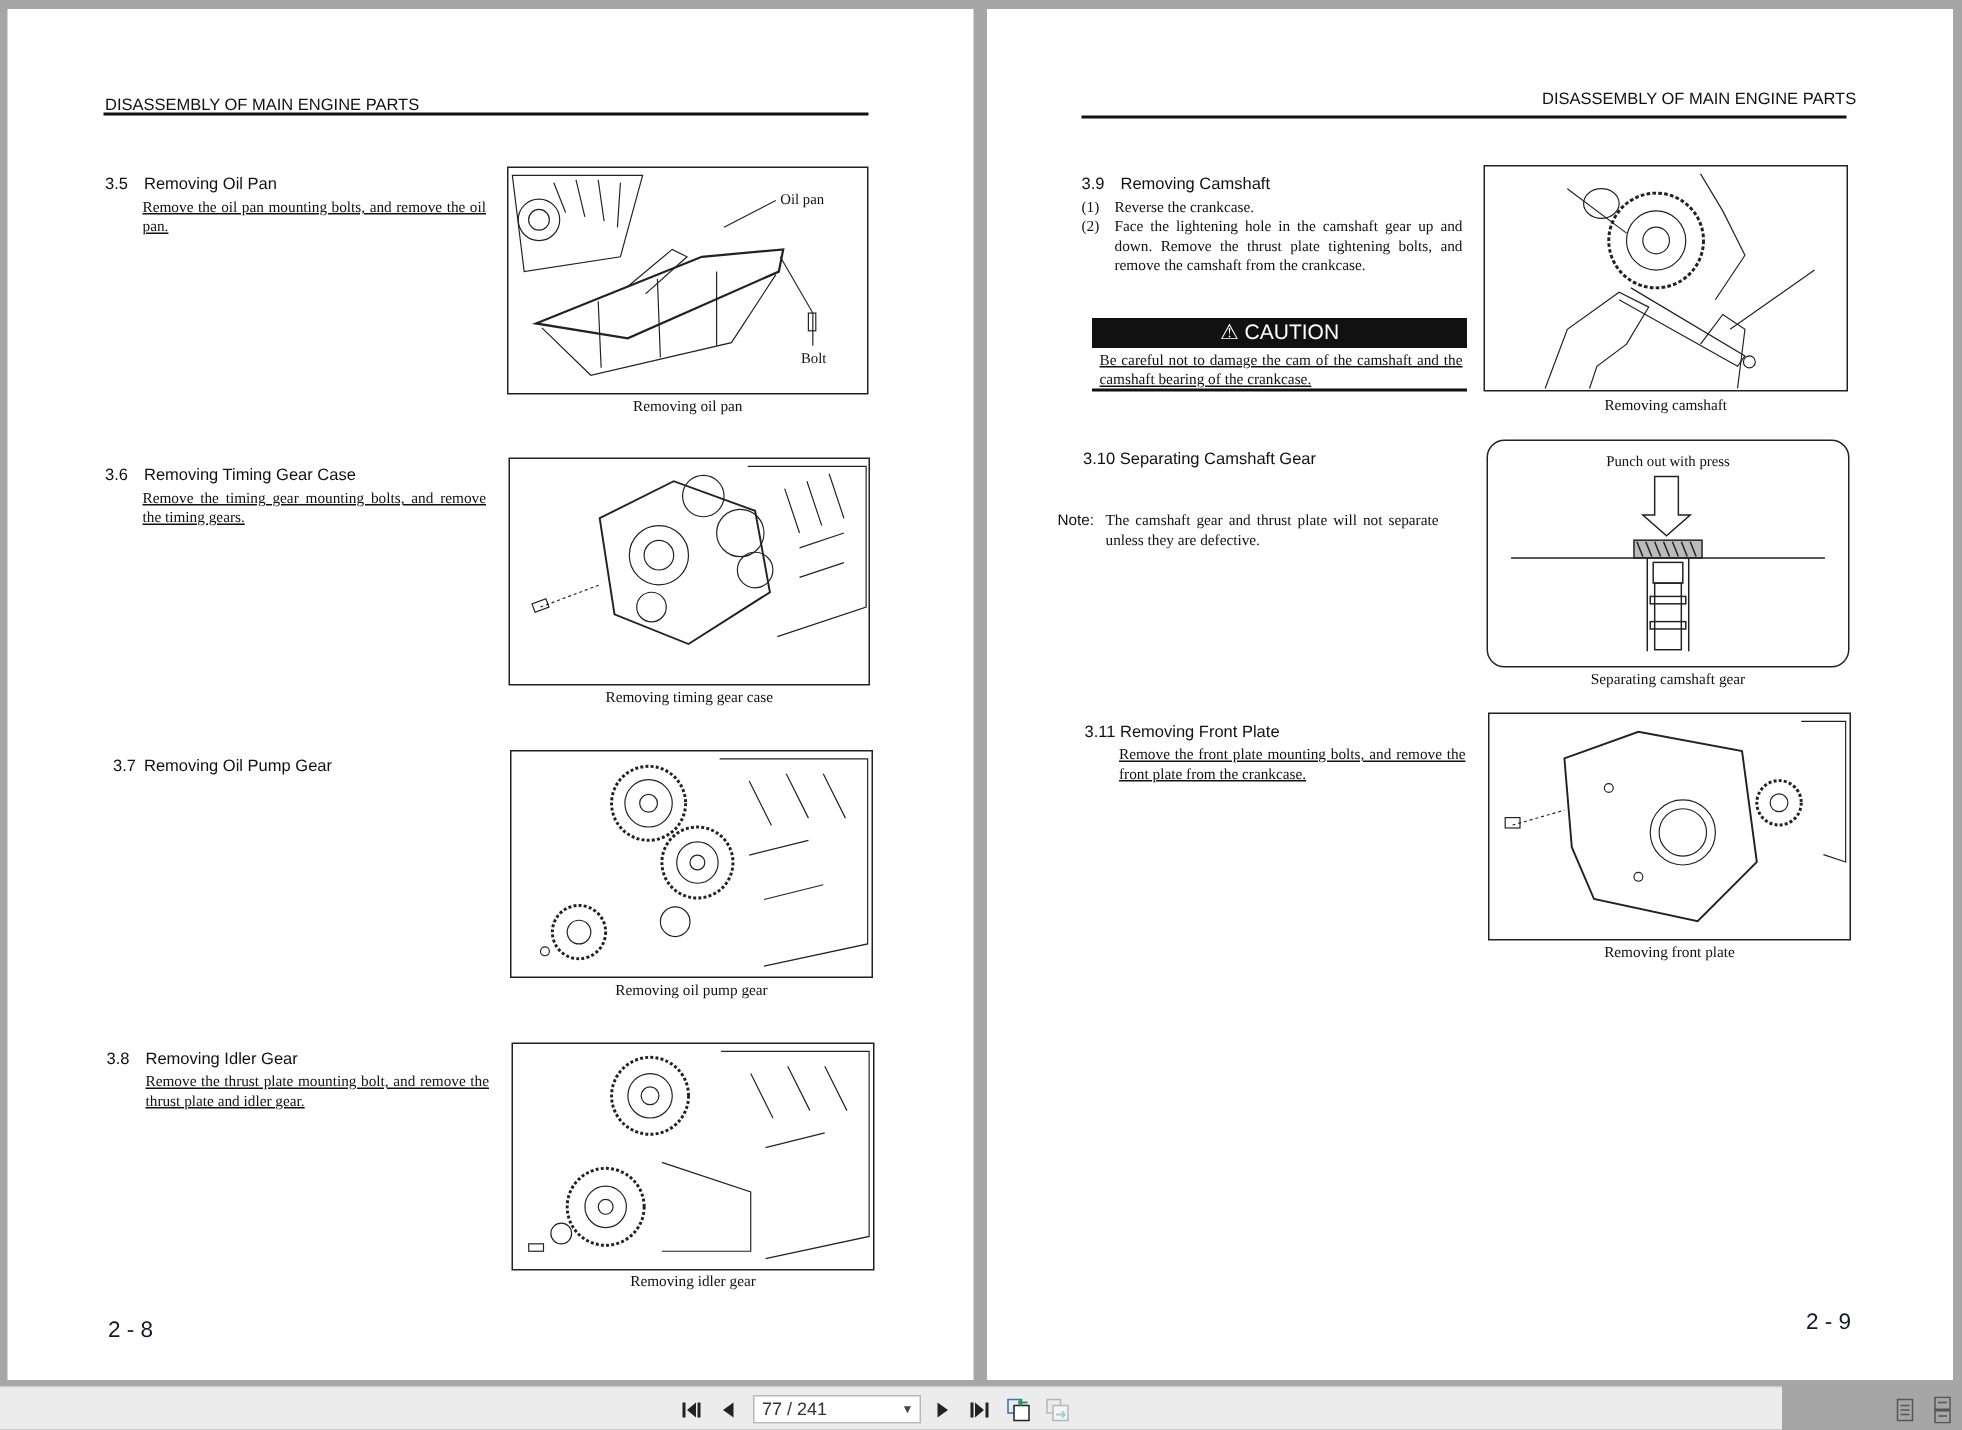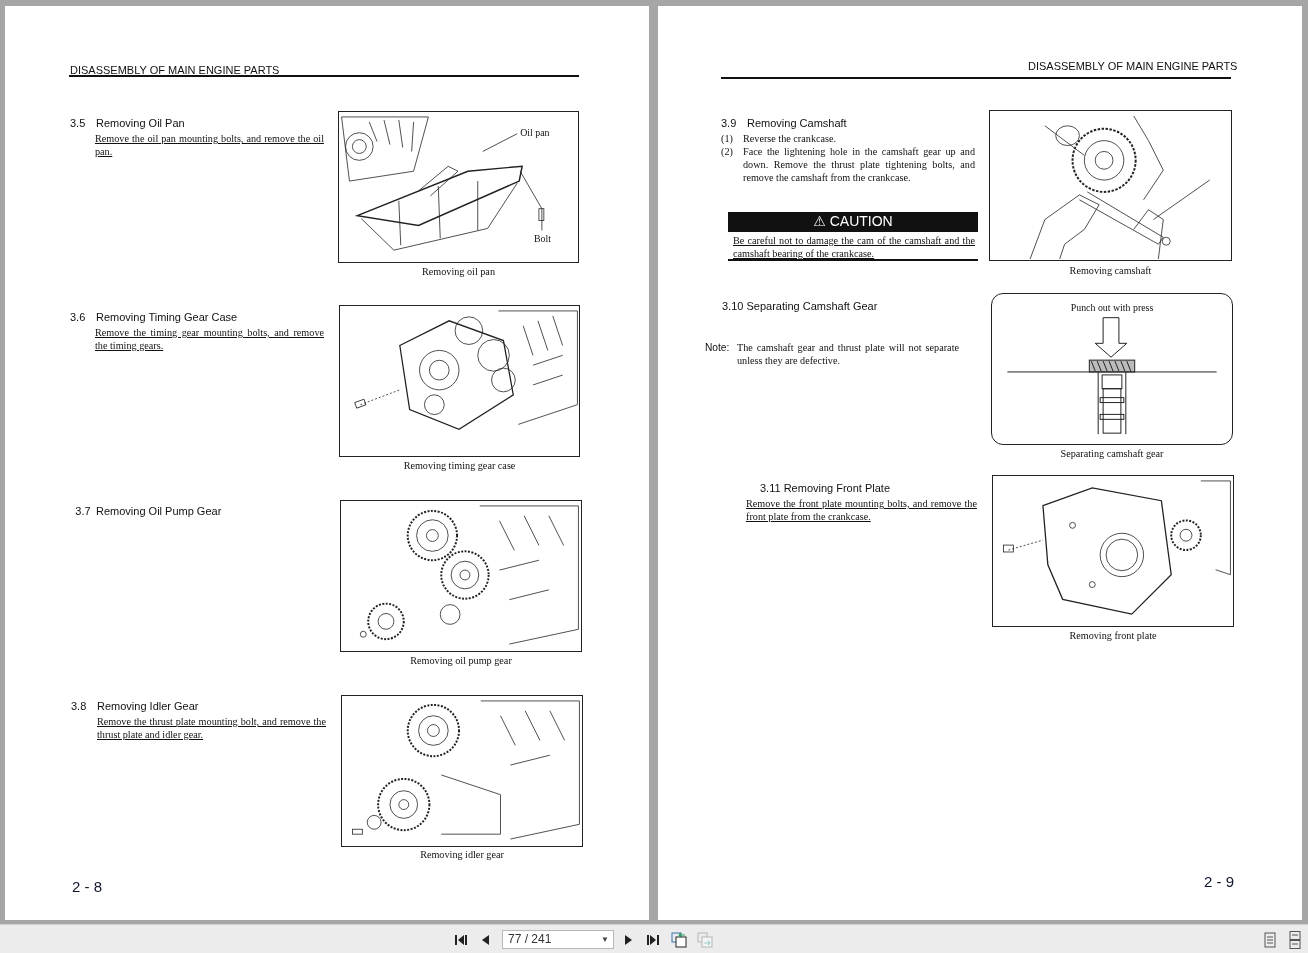--- a/index.html
+++ b/index.html
@@ -13,21 +13,21 @@
   .sec-title { position: absolute; font-family: "Liberation Sans", sans-serif; font-size: 11px; color: #111; white-space: nowrap; }
   .sec-title .num { display: inline-block; width: 26px; }
   .body-text { position: absolute; font-size: 10.2px; line-height: 13px; color: #111; text-align: justify; text-decoration: underline; }
   .fig { position: absolute; border: 1.5px solid #222; background: #fff; overflow: hidden; }
   .fig svg { width: 100%; height: 100%; display: block; }
   .caption { position: absolute; font-size: 10.2px; color: #111; text-align: center; }
   .page-num { position: absolute; font-family: "Liberation Sans", sans-serif; font-size: 15px; color: #0f172a; }
   .caution-bar { position: absolute; background: #111; color: #fff; font-family: "Liberation Sans", sans-serif; font-size: 14px; text-align: center; line-height: 19px; }
   .list-item { position: absolute; font-size: 10.2px; line-height: 13px; color: #111; text-align: justify; }
   .list-item .ln { position: absolute; left: 0; top: 0; }
-  .toolbar { position: absolute; left: 0; top: 924px; width: 1308px; height: 29px; background: #ececec; border-top: 1px solid #d0d0d0; }
+  .toolbar { position: absolute; left: 0; top: 924px; width: 1188px; height: 29px; background: #ececec; border-top: 1px solid #d0d0d0; }
   .tb-btn { position: absolute; top: 6px; width: 18px; height: 18px; display: flex; align-items: center; justify-content: center; cursor: pointer; }
   .page-field { position: absolute; left: 502px; top: 5px; width: 112px; height: 19px; background: #fff; border: 1px solid #b8b8b8; font-family: "Liberation Sans", sans-serif; font-size: 12px; color: #333; line-height: 17px; padding-left: 5px; }
   .page-field .dd { position: absolute; right: 4px; top: 0; font-size: 8px; color: #444; }
 </style>
 </head>
 <body>
 
 <div class="viewer">
 
   <div class="page left">
@@ -187,21 +187,21 @@
           <path d="M107 79 L107 142 M135 79 L135 142"></path>
           <rect x="111" y="82" width="20" height="14"></rect>
           <rect x="112" y="96" width="18" height="45"></rect>
           <rect x="109" y="105" width="24" height="5"></rect>
             <rect x="109" y="122" width="24" height="5"></rect>
         </g>
       </svg>
     </div>
     <div class="caption" style="left:333px; top:442px; width:242px;">Separating camshaft gear</div>
 
-    <div class="sec-title" style="left:65px; top:476px;margin-left:37px;">
+    <div class="sec-title" style="left:65px; top:476px;">
       <span>3.11</span> <span>Removing Front Plate</span>
     </div>
     <div class="body-text" style="left:88px; top:491px; width:231px;">Remove the front plate mounting bolts, and remove the front plate from the crankcase.</div>
     <div class="fig" style="left:334px; top:469px; width:242px; height:152px;">
       <svg viewBox="0 0 242 152">
         <g fill="none" stroke="#222" stroke-width="0.8">
           <path d="M50 30 L100 12 L170 25 L180 100 L140 140 L70 125 L55 90 Z" stroke-width="1.3"></path>
           <circle cx="130" cy="80" r="22"></circle>
             <circle cx="130" cy="80" r="16"></circle>
           <circle cx="195" cy="60" r="15" stroke-width="2" stroke-dasharray="2 1.5"></circle>

